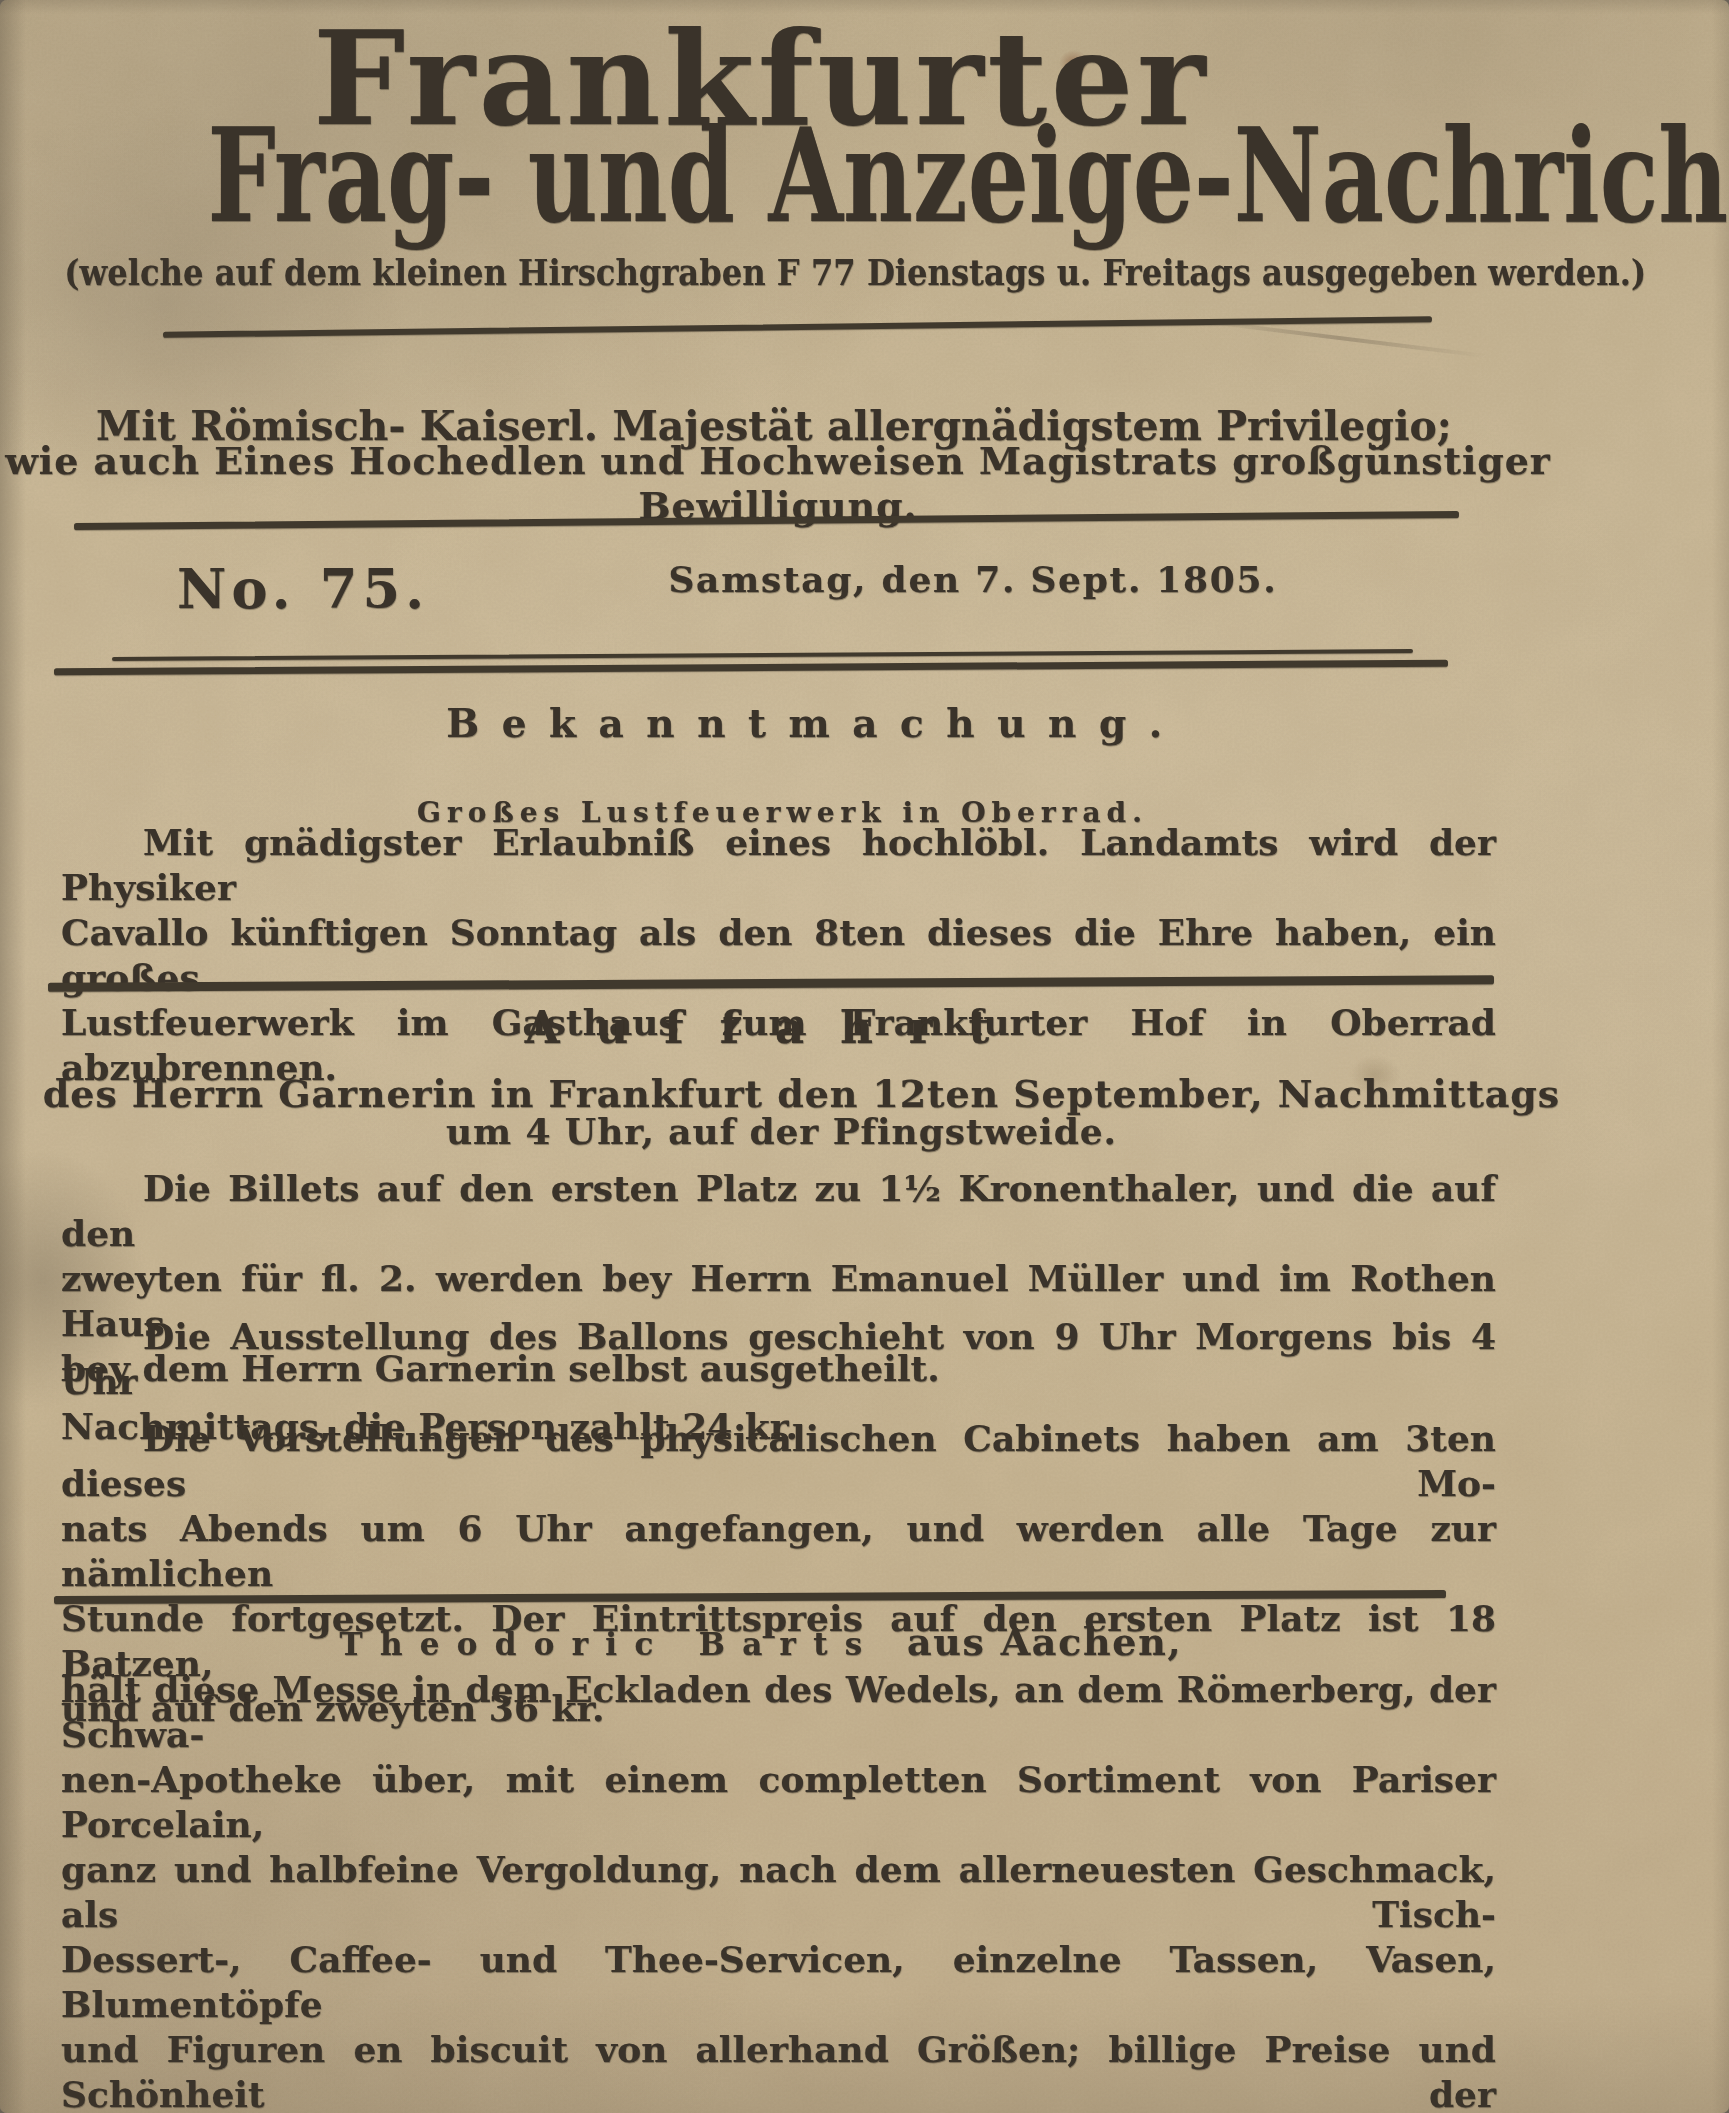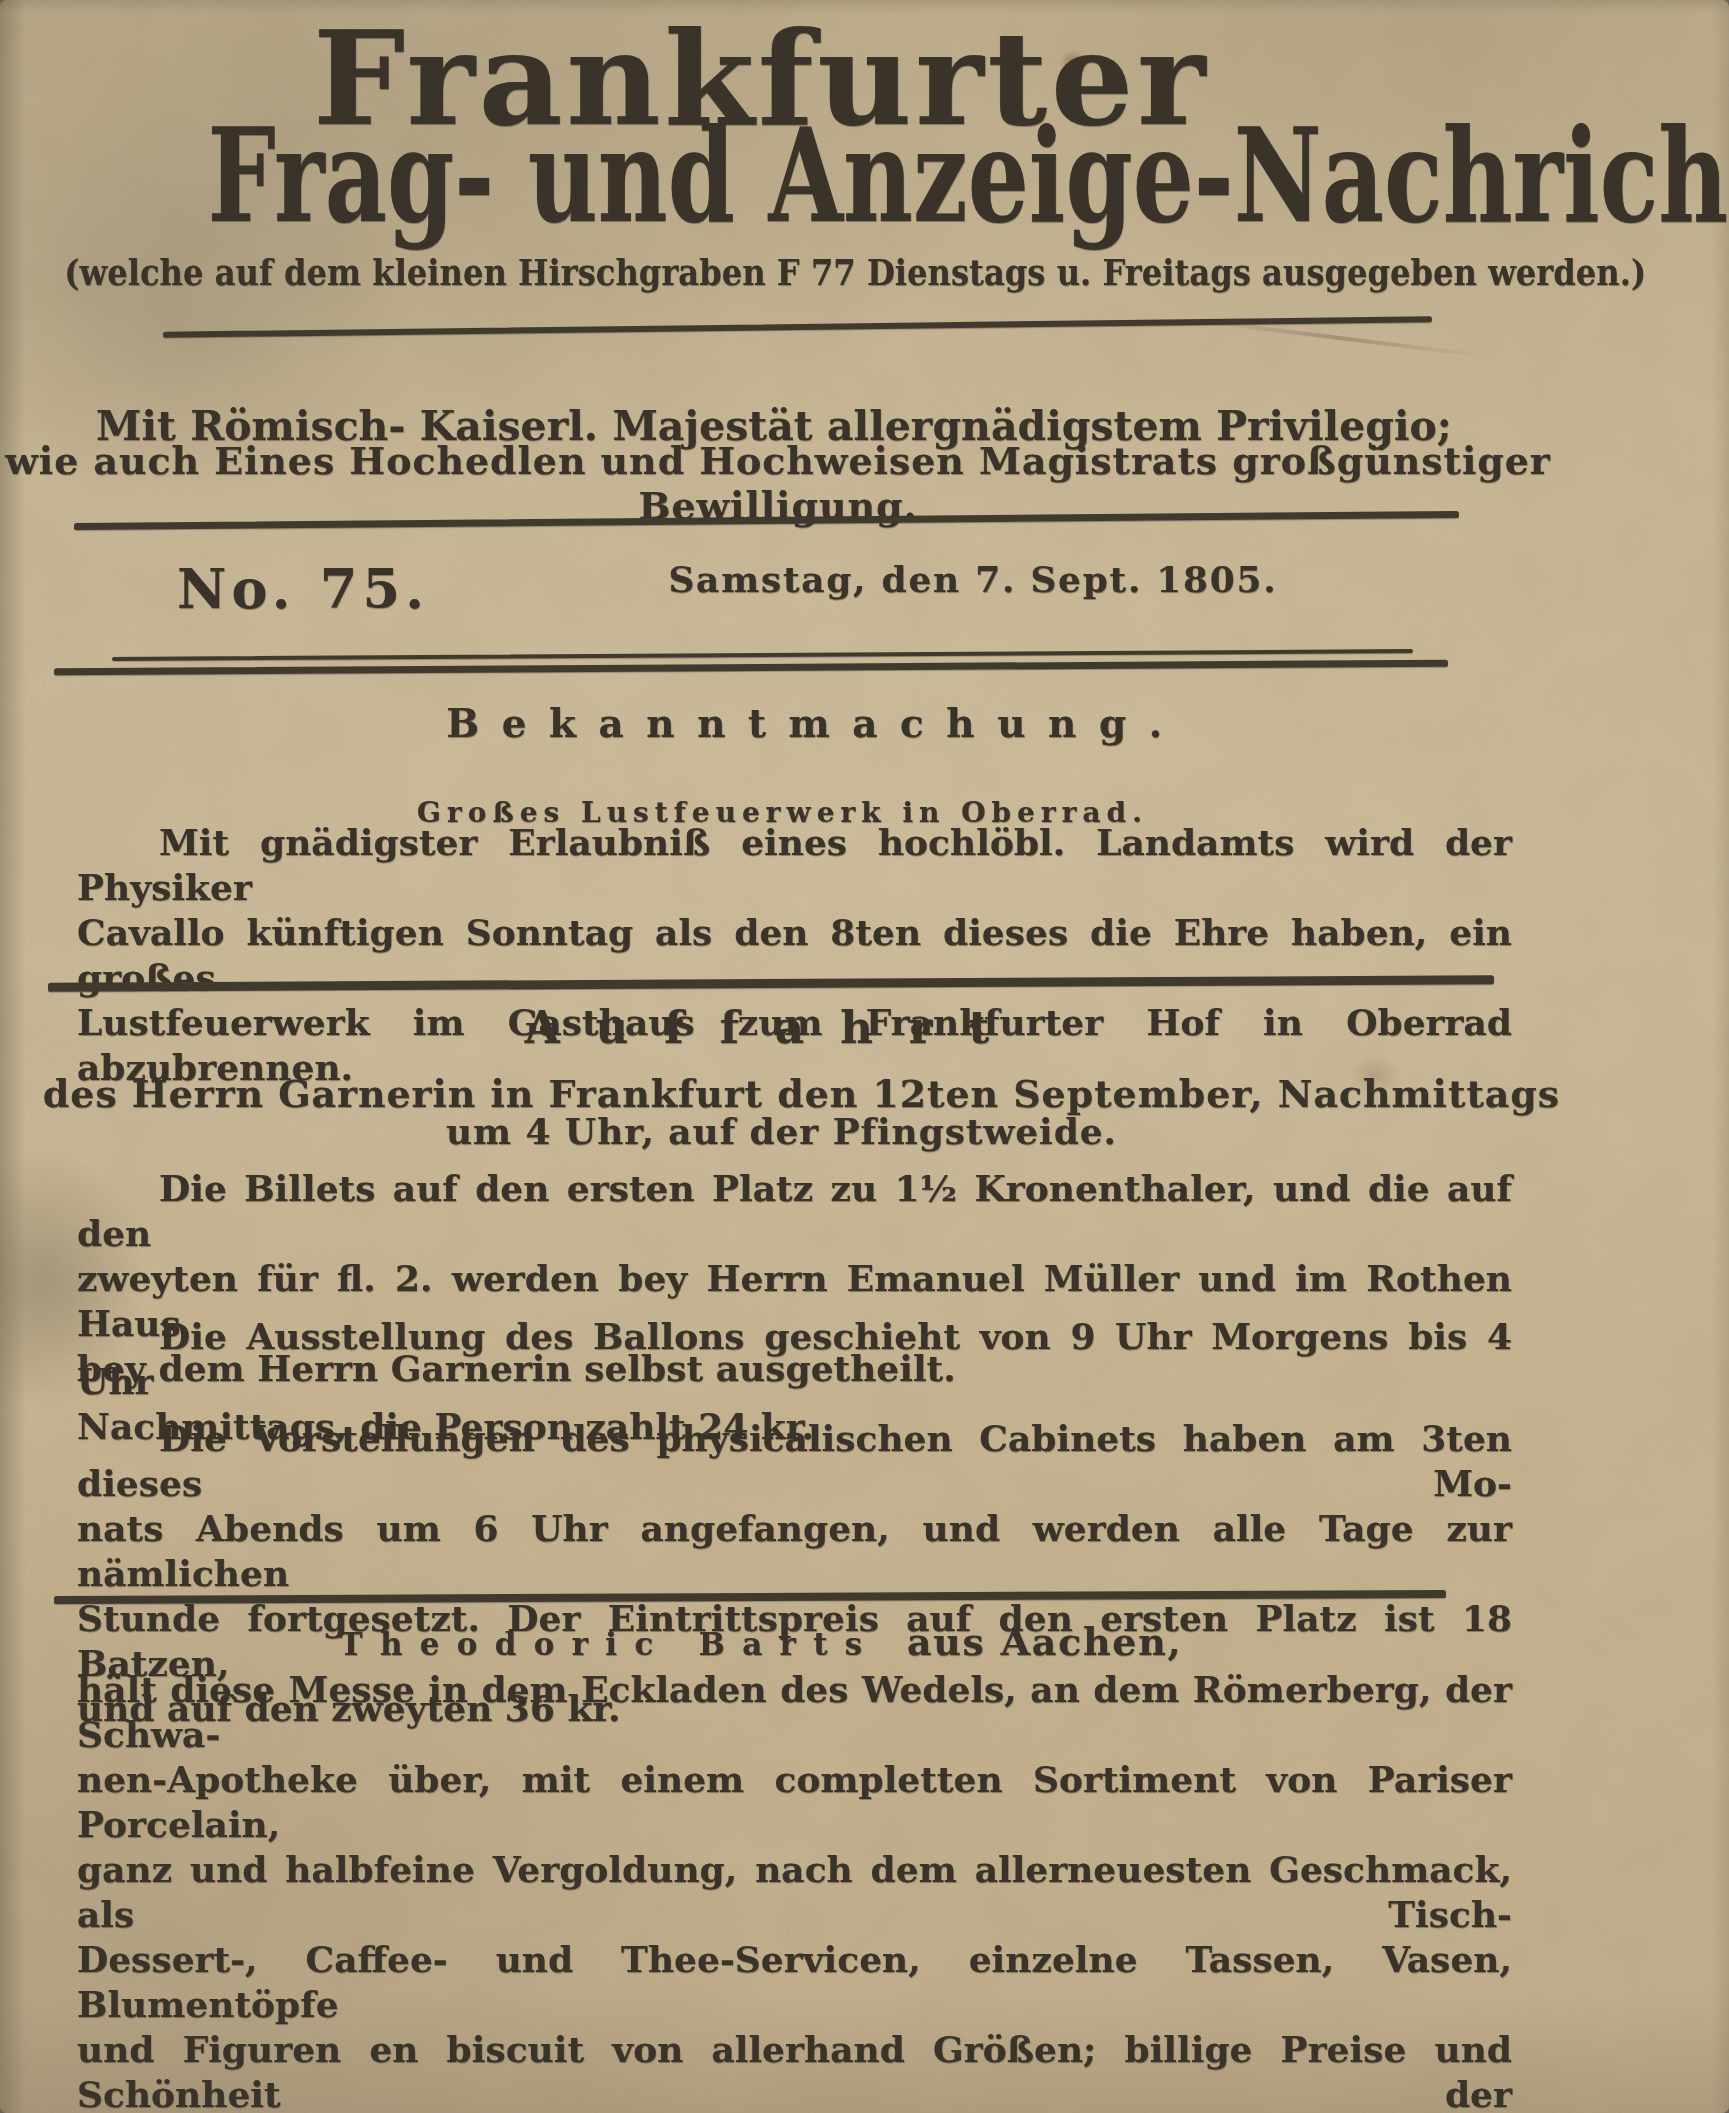--- a/index.html
+++ b/index.html
@@ -43,21 +43,21 @@
   .h-gro { top: 796px;  left: 0; width: 1565px; font-size: 28px; letter-spacing: 6px; }
   .h-auf { top: 1001px; left: 0; width: 1550px; font-size: 45px; letter-spacing: 36px; }
   .auf1  { top: 1064px; left: 0; width: 1603px; font-size: 38px; letter-spacing: 0.9px; margin-top: 8px; }
   .auf2  { top: 1110px; left: 0; width: 1563px; font-size: 36px; letter-spacing: 0.9px; }
   .h-theo { top: 1620px; left: 0; width: 1522px; white-space: nowrap; }
   .theo-name   { font-size: 31px; letter-spacing: 17.3px; }
   .theo-suffix { font-size: 38px; letter-spacing: 1.7px; margin-left: 22.5px; }
 
   .para { position: absolute; left: 61px; width: 1435px; font-size: 36px; line-height: 45px;
           font-weight: 700;
-          text-shadow: 0.5px 0.5px 0.8px rgba(56,48,38,0.45), -0.3px 0 0.3px rgba(56,48,38,0.25); margin-left: 16px; }
+          text-shadow: 0.5px 0.5px 0.8px rgba(56,48,38,0.45), -0.3px 0 0.3px rgba(56,48,38,0.25); }
   .para-ann     { top: 820px; }
   .para-billets { top: 1166px; }
   .para-ballon  { top: 1314px; }
   .para-cabinet { top: 1416px; }
   .para-merchant{ top: 1667px; }
   .pline { text-align: justify; text-align-last: justify; }
   .pline.first { text-indent: 82px; }
   .pline.last  { text-align-last: left; }
   .noindent .pline.first { text-indent: 0; }
 

